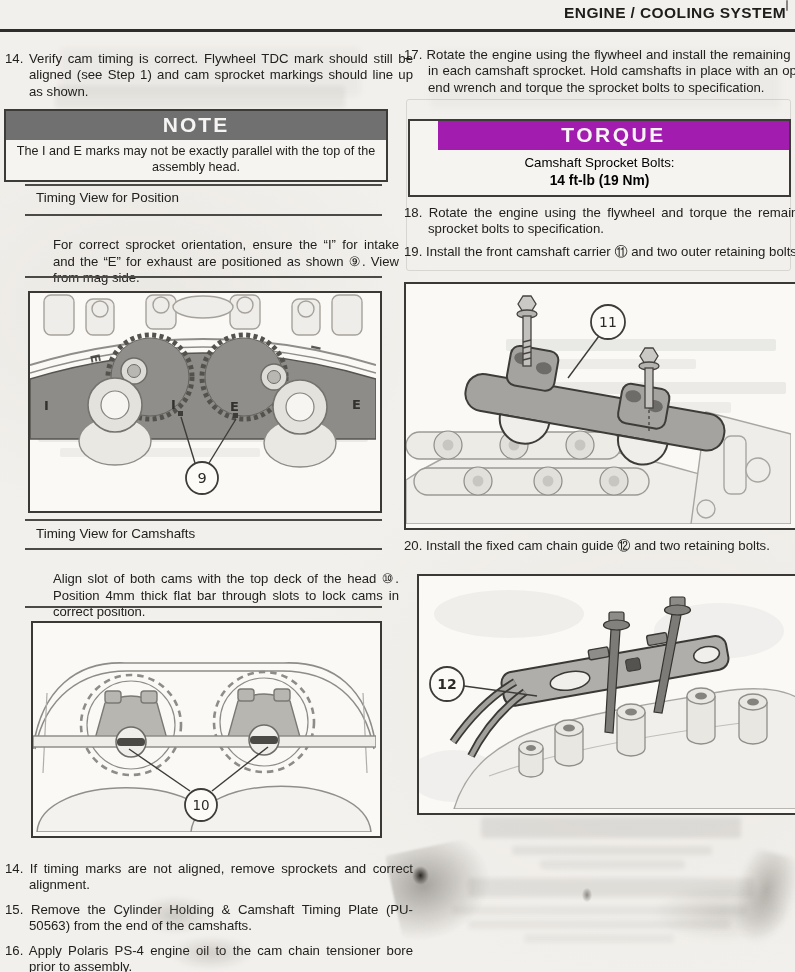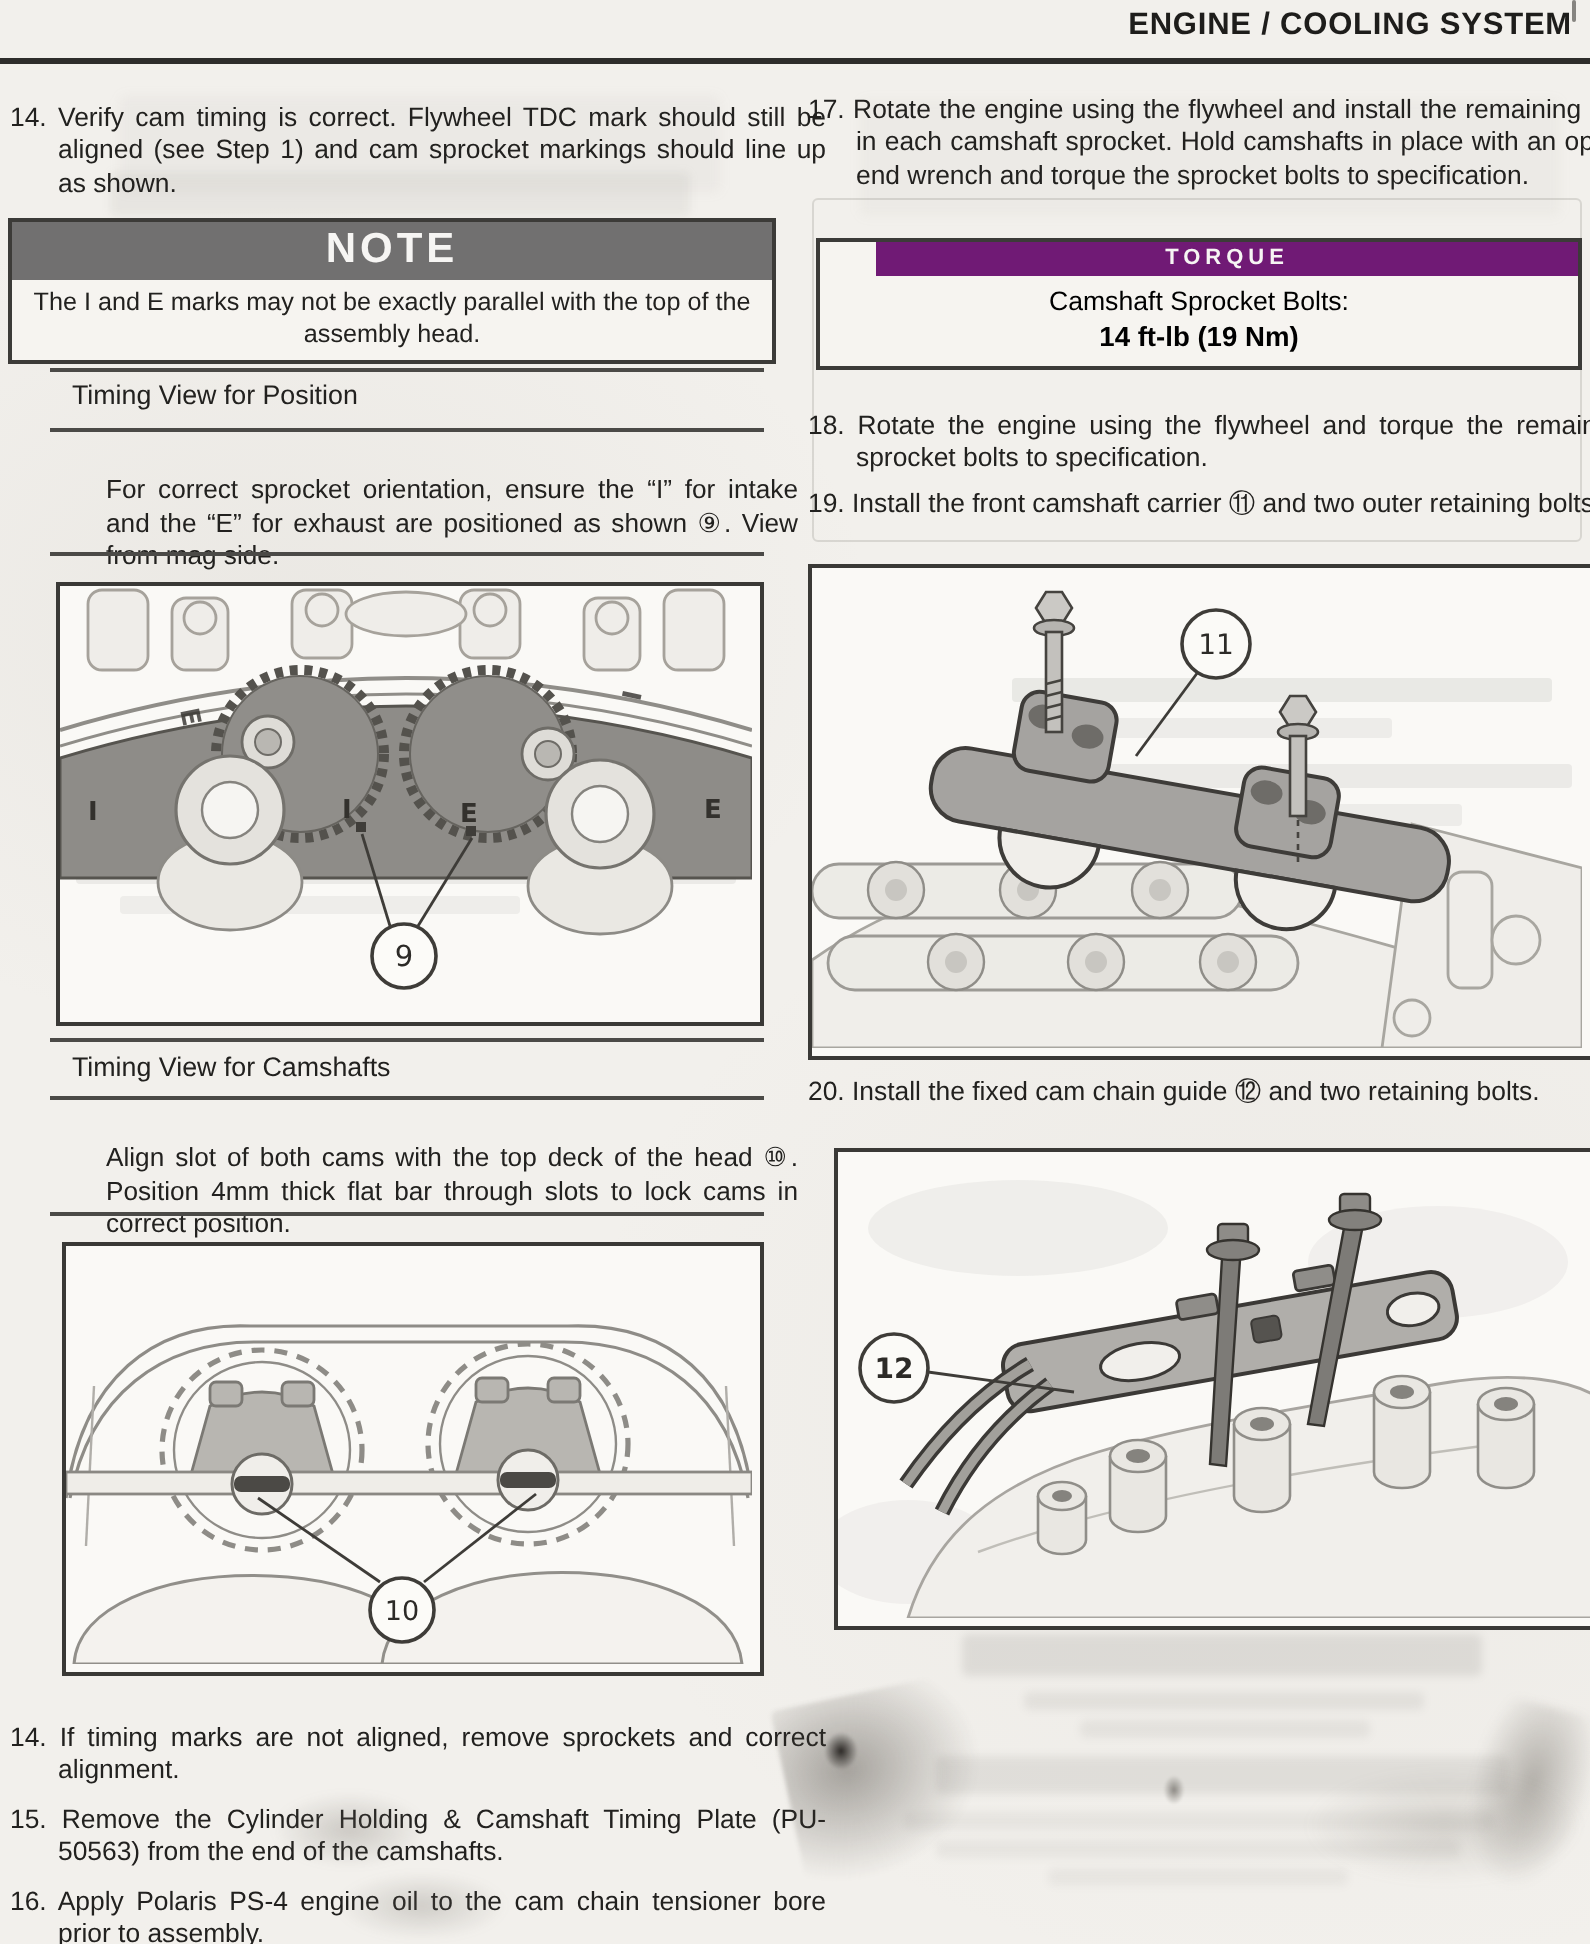--- a/index.html
+++ b/index.html
@@ -20,21 +20,21 @@
           color:#22211f; padding-left:24px; text-indent:-24px; }
   
   .rule { position:absolute; height:2px; background:#4b4a47; }
   .sec-h { position:absolute; margin:0; font-size:13.4px; color:#22211f; }
   .sec-b { position:absolute; margin:17px; font-size:13.1px; line-height:16.6px; text-align:justify; color:#22211f; }
   
   .info-box { position:absolute; border:2px solid #3c3b38; background:#f6f4f0; }
   .box-head { color:#f6f5f3; font-weight:bold; text-align:center; font-size:21px;
               letter-spacing:2px; padding:2px 0 3px; }
   .box-head.gray { background:#717070; }
-  .box-head.dark { background:#701a75; letter-spacing:2.5px; font-size:11px;margin-left:28px; }
+  .box-head.dark { background:#a21caf; letter-spacing:2.5px; font-size:21px;margin-left:28px; }
   .note-body { font-size:12.6px; line-height:16px; text-align:center; padding:3px 7px 5px; color:#22211f; }
   .torque-body { text-align:center; padding:4px 8px 6px; font-size:13.3px; line-height:17.5px; color:#000000; }
   .torque-val { font-weight:bold; font-size:13.8px; }
   
   .figure { position:absolute; border:2px solid #3a3936; background:#faf9f6; }
   .figure svg { display:block; }
   
   .ghost { position:absolute; pointer-events:none; border-radius:3px; }
   .blur1 { filter:blur(1px); } .blur2 { filter:blur(2px); } .blur3 { filter:blur(3px); }
   svg text { font-family:"DejaVu Sans","Liberation Sans",sans-serif; }

